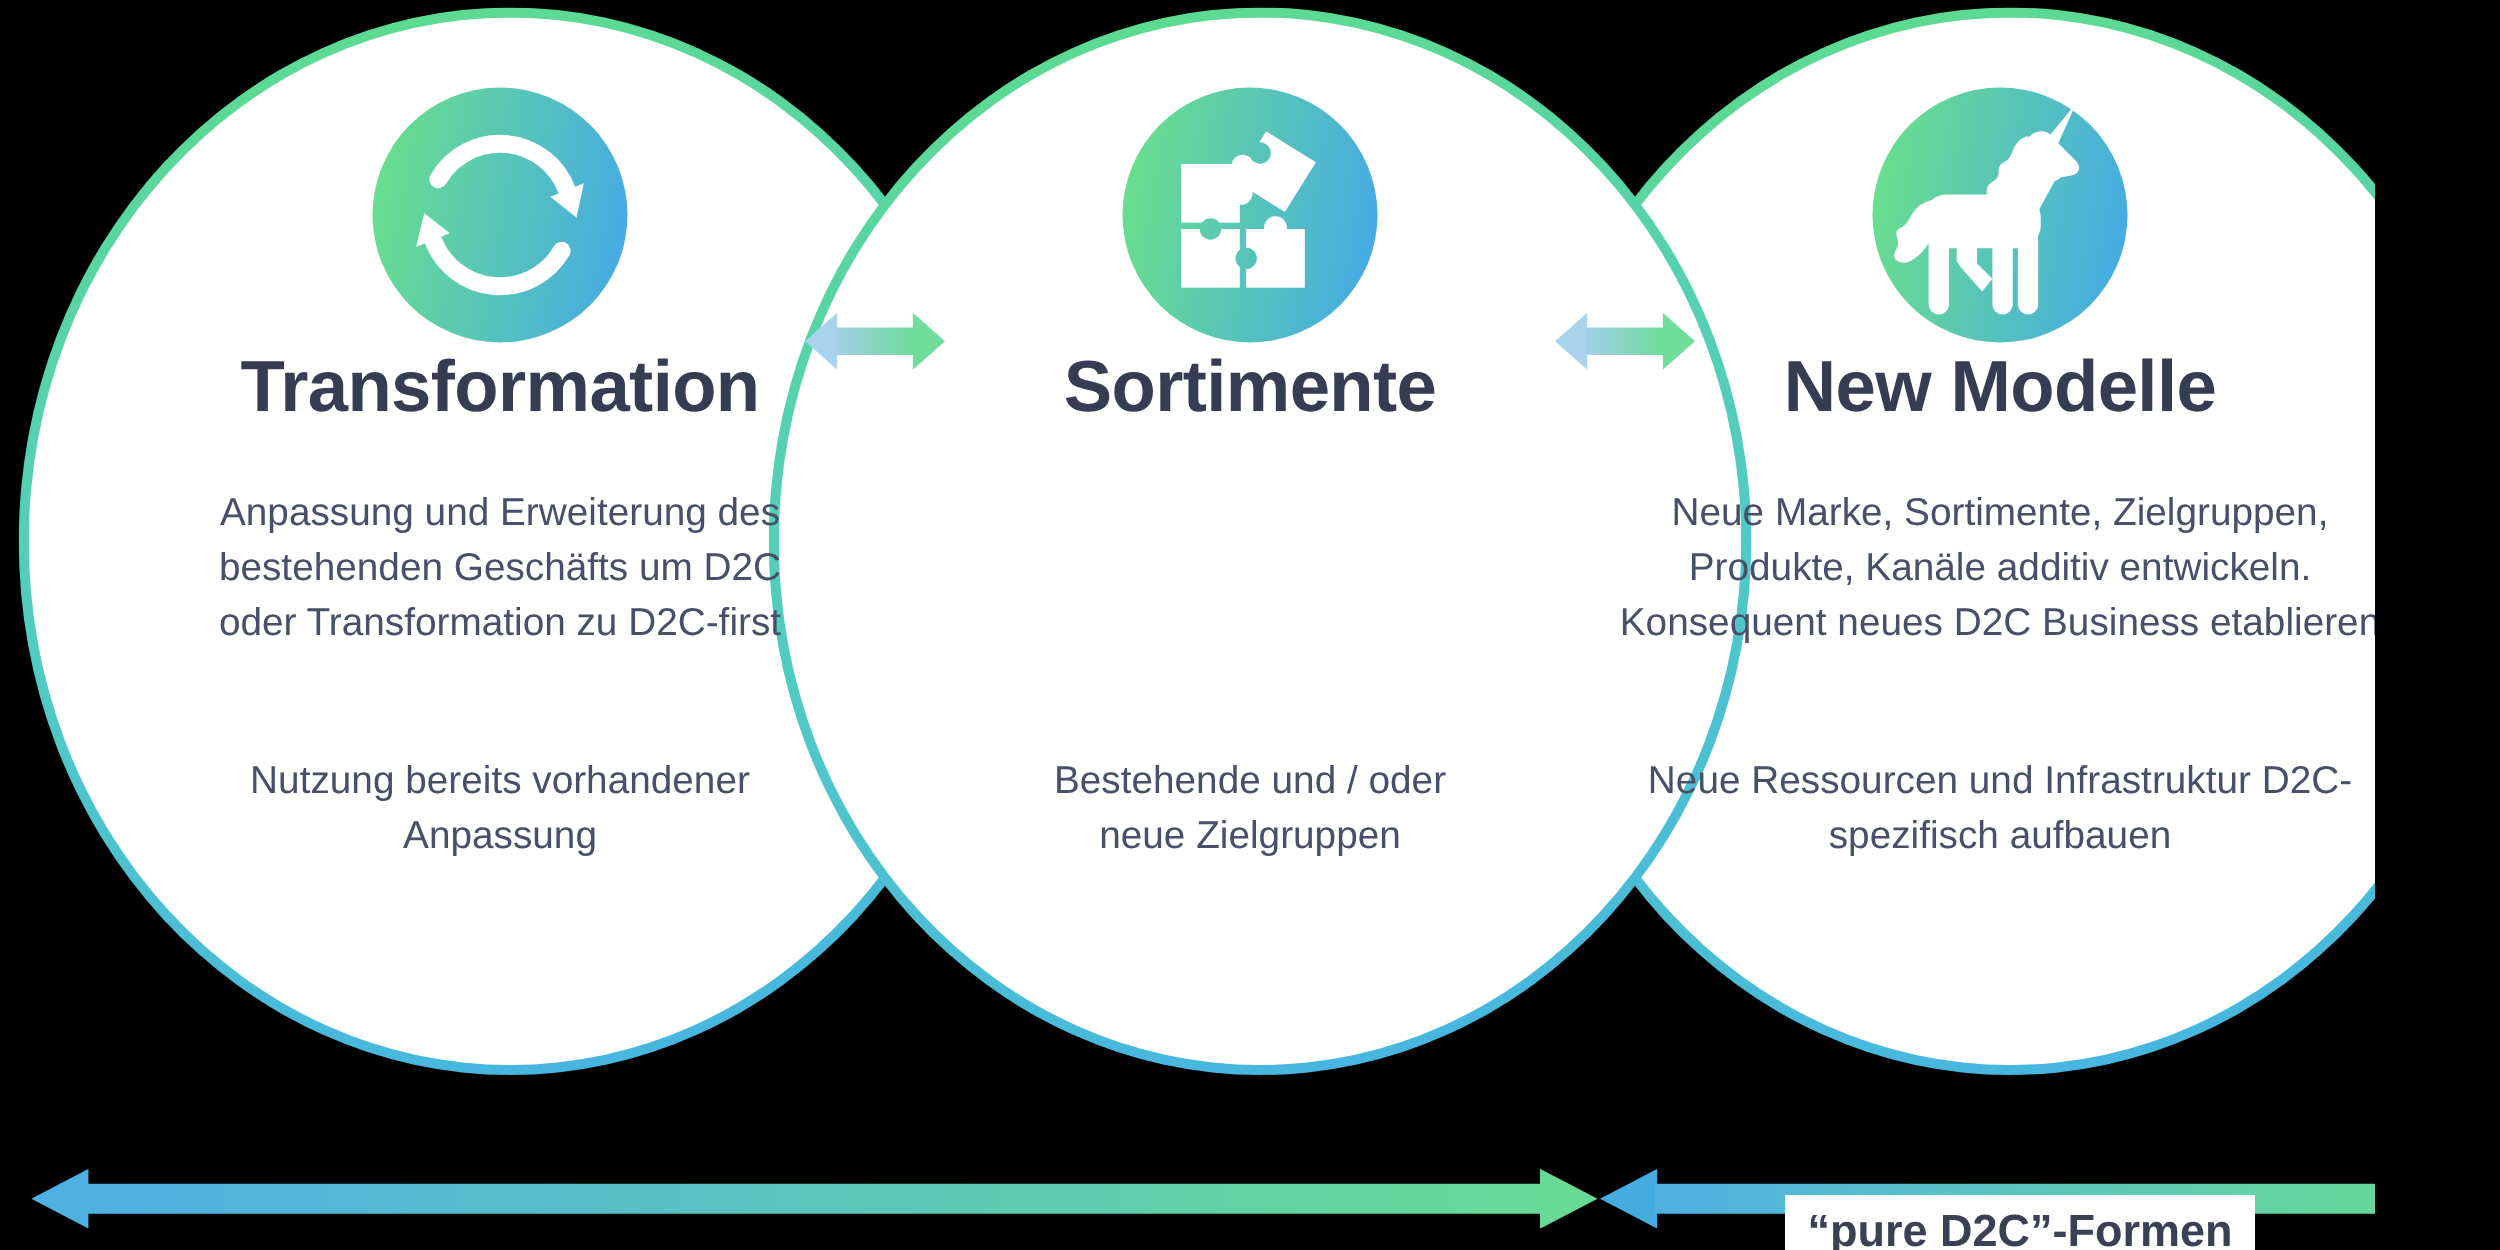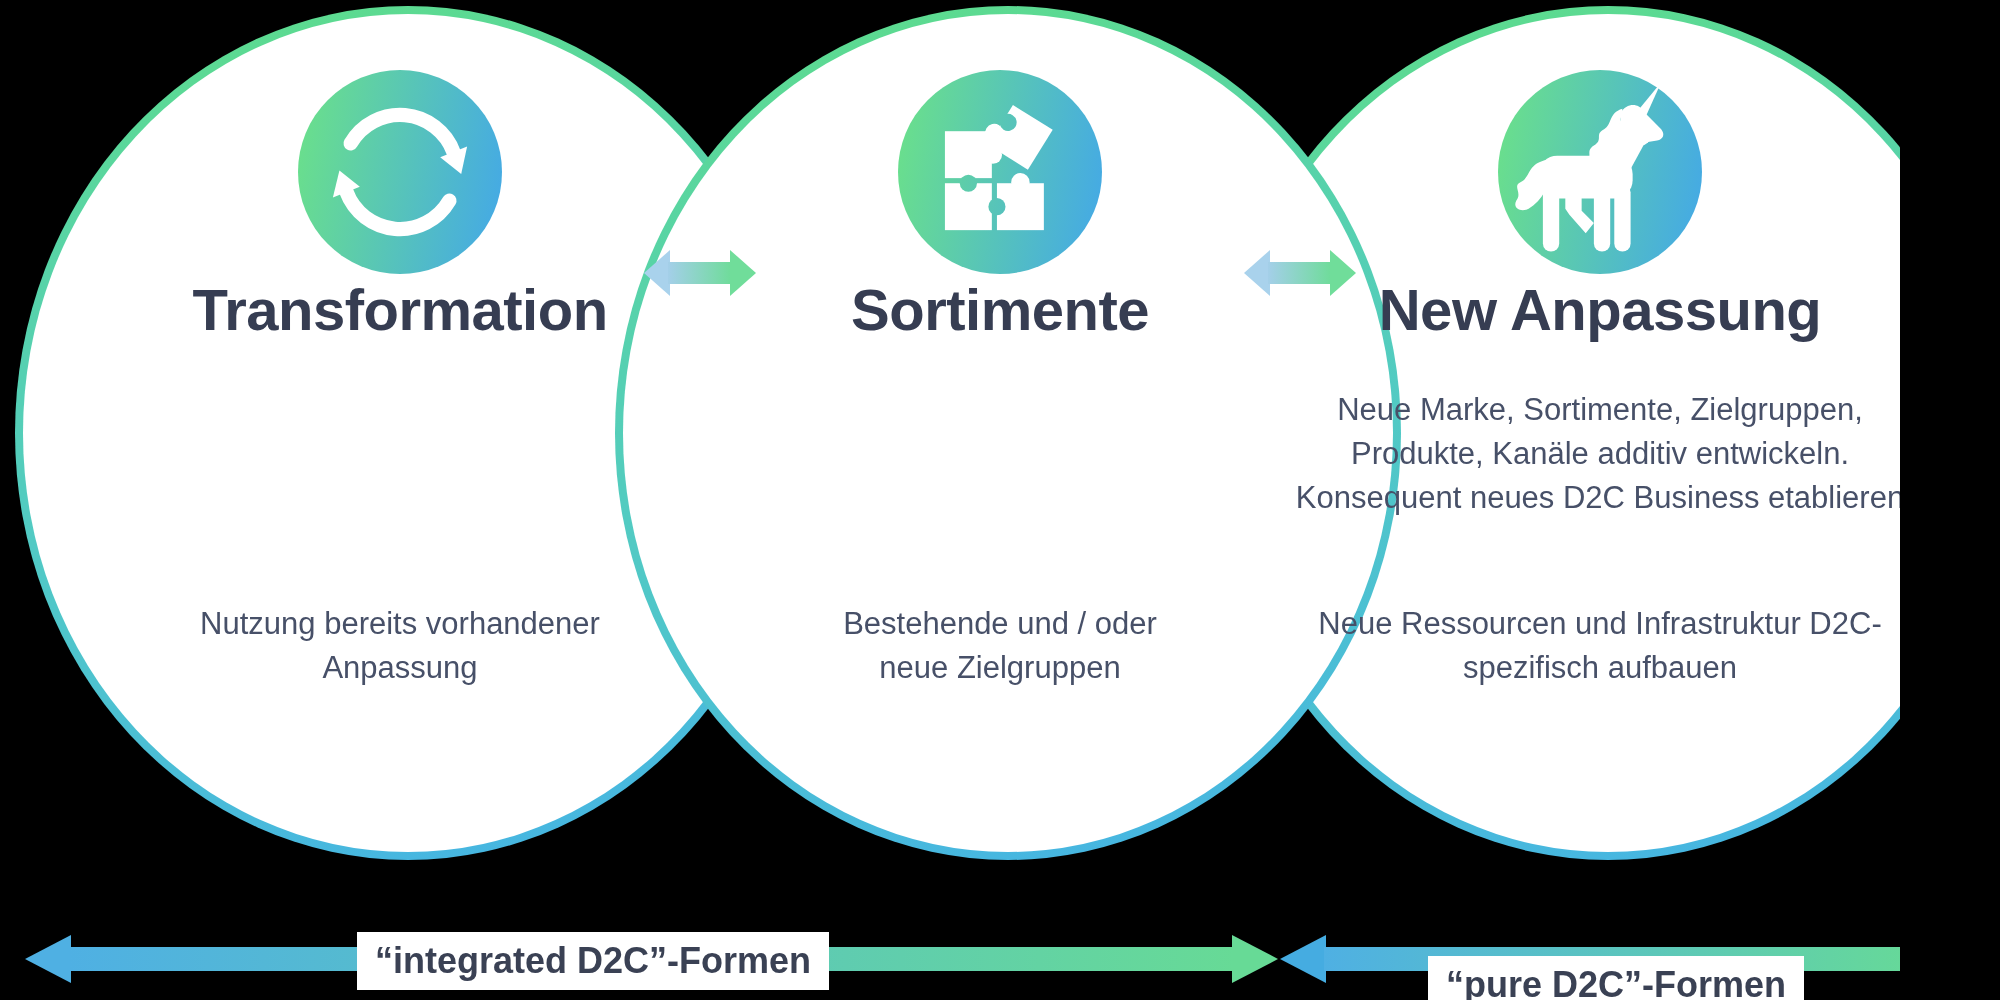--- a/index.html
+++ b/index.html
@@ -91,20 +91,23 @@
           <path d="M25.8 36 A28 28 0 0 1 76.3 40.4"></path>
           <path d="M74.2 64 A28 28 0 0 1 23.7 59.6"></path>
         </g>
         <g fill="#ffffff">
           <polygon points="80,51 82.9,37.5 69.7,42.8"></polygon>
           <polygon points="20.3,49.3 17.1,62.5 30.3,57.2"></polygon>
         </g>
       </svg>
     </div>
     <h2 class="title">Transformation</h2>
+    <p class="para p1">Anpassung und Erweiterung des
+bestehenden Geschäfts um D2C
+oder Transformation zu D2C-first</p>
     <p class="para p2">Nutzung bereits vorhandener
 Anpassung</p>
   </div>
 
   <div class="content k2">
     <div class="icon-badge">
       <svg viewBox="0 0 100 100">
         <defs>
           <mask id="pzm">
             <rect width="100" height="100" fill="#ffffff"></rect>
@@ -142,21 +145,21 @@
           <path d="M61 19 C54 21 56 27 52 29 C47 31.5 52 34 47 37 C42.5 40 47 42 43 45 L56 48 Z"></path>
           <rect x="20" y="42" width="46" height="21" rx="9"></rect>
           <path d="M24 44 C14 46 16 53 11 55 C7 57 12 60 9 64 C7 67.5 11 70 15 68 C22 64 25 56 27 50 Z"></path>
           <rect x="22" y="56" width="8" height="33" rx="4"></rect>
           <path d="M33 56 L41 56 L41 69 L47 75 L43 80 L35 71 L33 68 Z"></path>
           <rect x="47" y="56" width="8" height="33" rx="4"></rect>
           <rect x="57" y="56" width="8" height="33" rx="4"></rect>
         </g>
       </svg>
     </div>
-    <h2 class="title">New Anpassung</h2>
+    <h2 class="title">New Modelle</h2>
     <p class="para p1">Neue Marke, Sortimente, Zielgruppen,
 Produkte, Kanäle additiv entwickeln.
 Konsequent neues D2C Business etablieren</p>
     <p class="para p2">Neue Ressourcen und Infrastruktur D2C-
 spezifisch aufbauen</p>
   </div>
 
   <div class="mini-arrow m1">
     <div class="ma-head-l"></div>
     <div class="ma-bar"></div>
@@ -172,16 +175,15 @@
     <div class="la-head-l"></div>
     <div class="la-bar"></div>
     <div class="la-head-r"></div>
   </div>
   <div class="long-arrow a2">
     <div class="la-head-l"></div>
     <div class="la-bar"></div>
     <div class="la-head-r"></div>
   </div>
 
-  <div class="axis-label l1">“integrated D2C”-Formen</div>
   <div class="axis-label l2">“pure D2C”-Formen</div>
 
 </div>
 
 </body></html>

